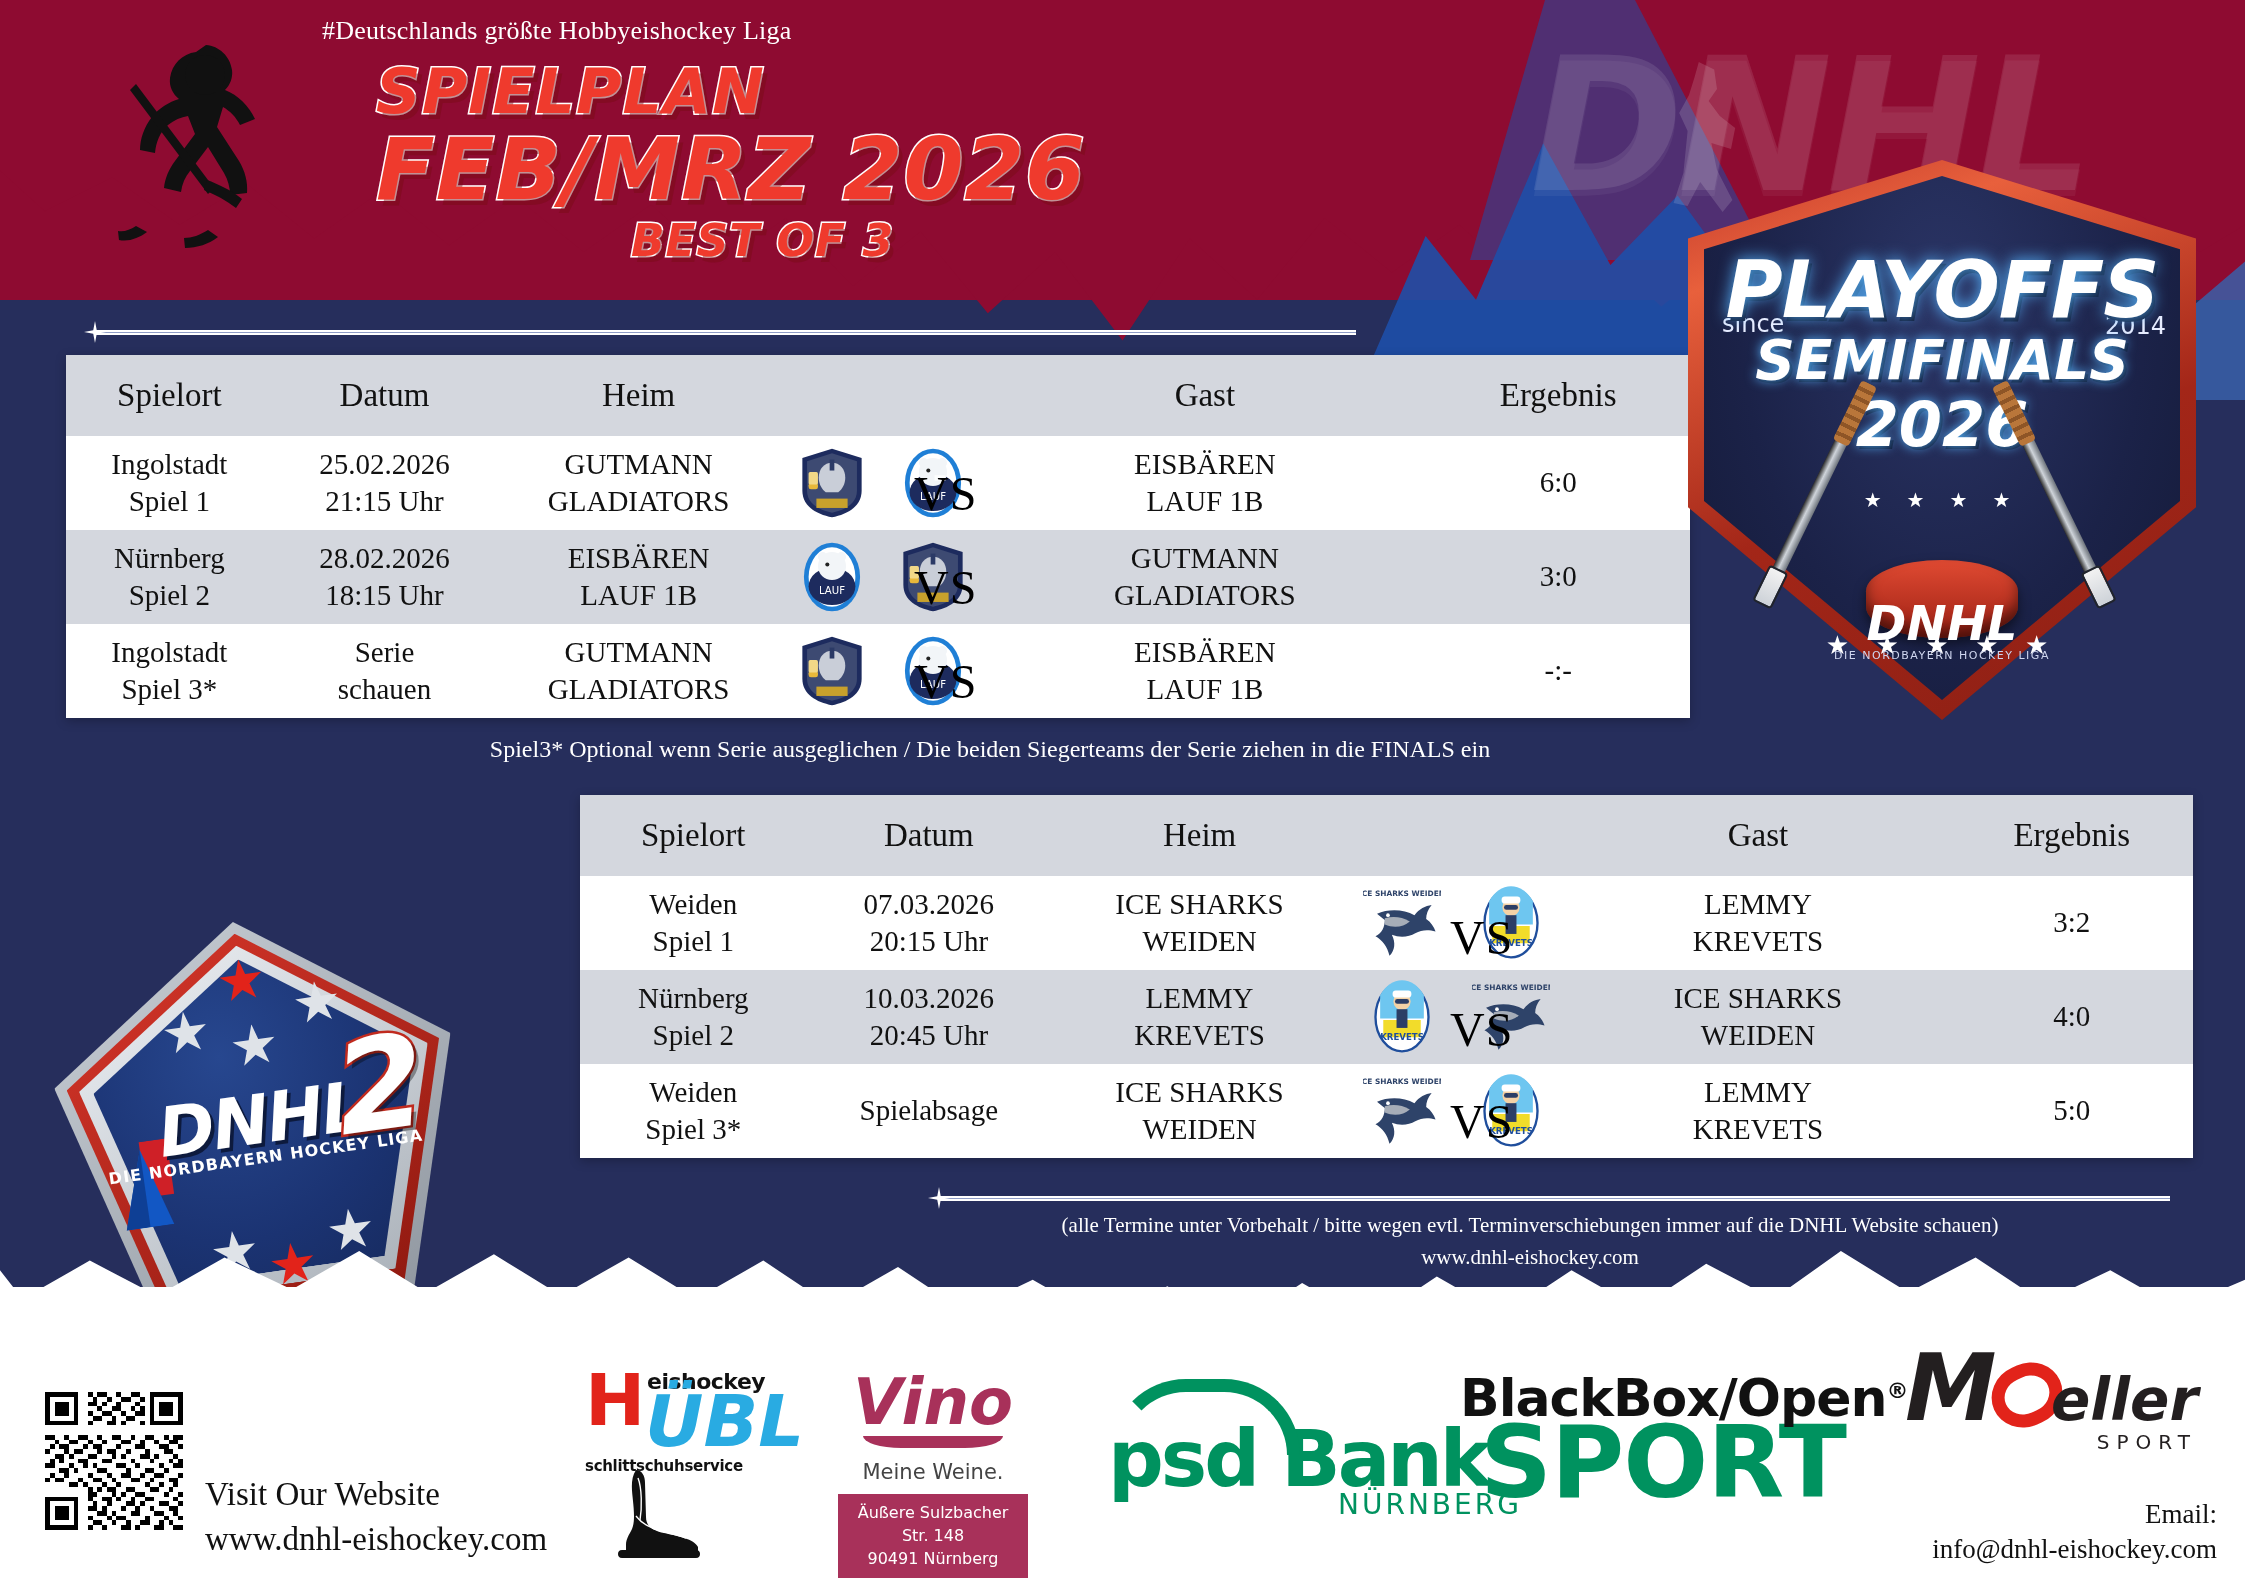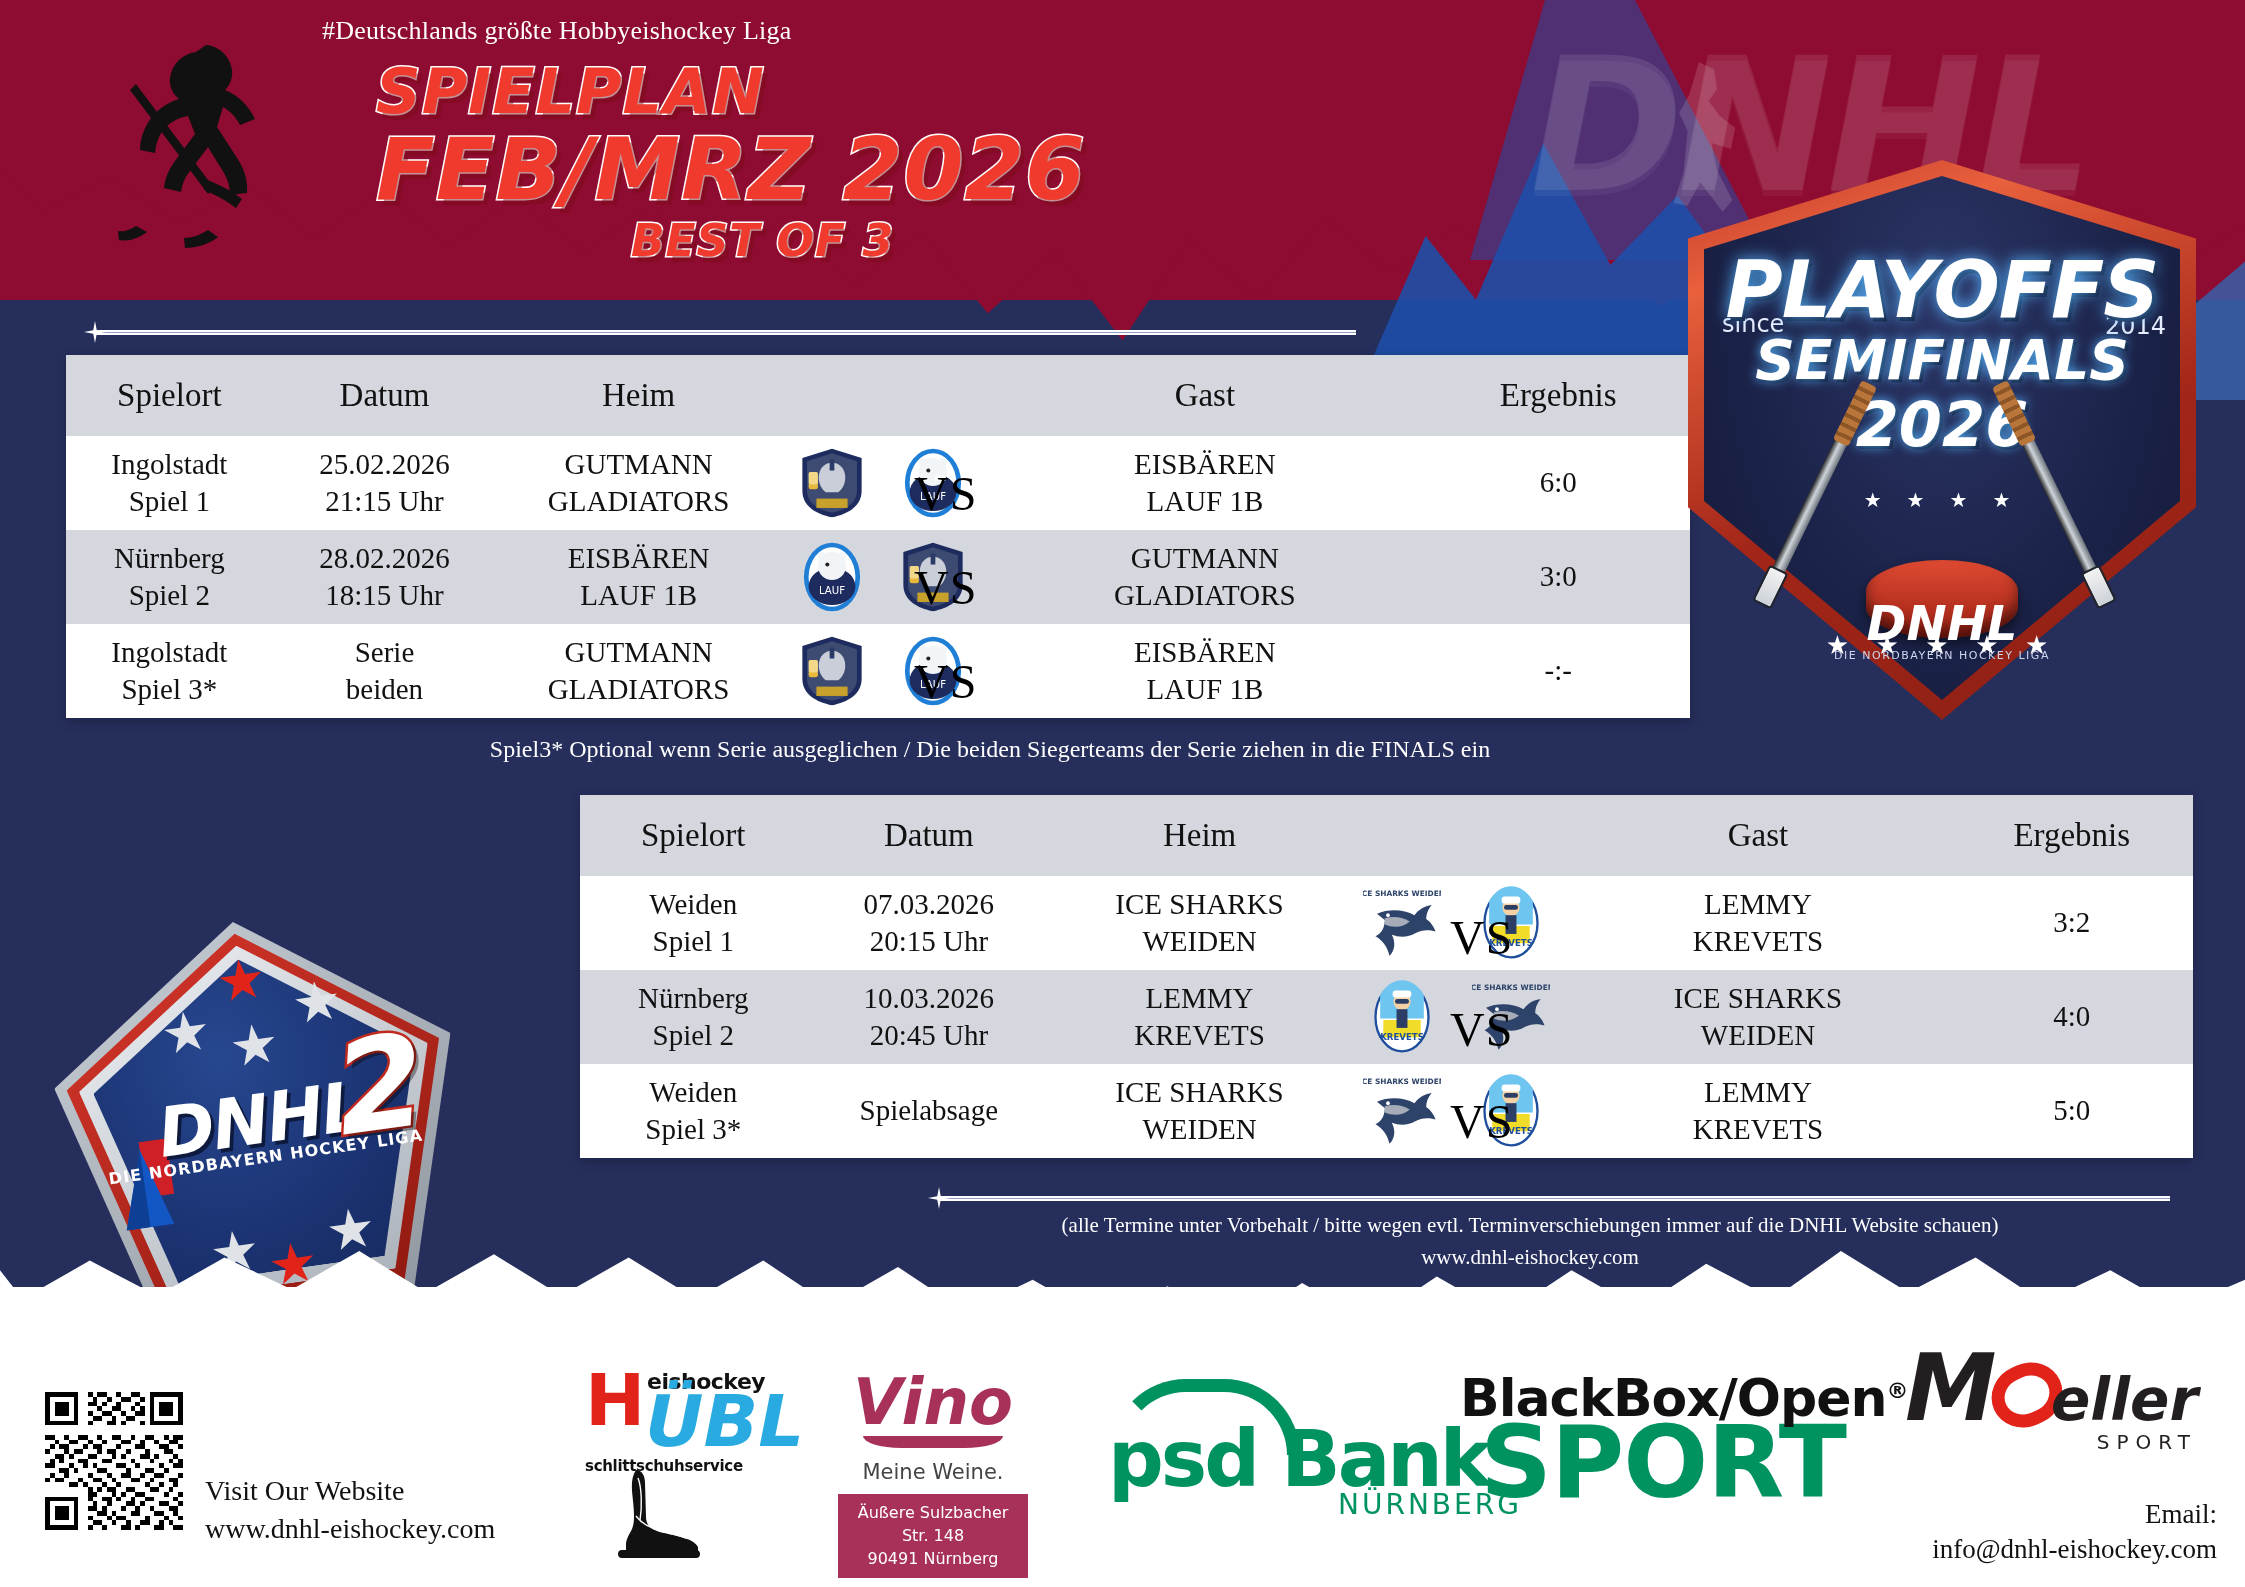--- a/index.html
+++ b/index.html
@@ -301,21 +301,21 @@
     line-height: 1;
   }
   .d2-flag {
     position: absolute; left: 46px; top: 205px; width: 62px; height: 86px;
   }
 
   
   .qr { position: absolute; left: 45px; top: 1392px; width: 138px; height: 138px; }
   .visit {
     position: absolute; left: 205px; top: 1472px;
-    font-size: 28px; color: #111; line-height: 1.35;
+    font-size: 33px; color: #111; line-height: 1.35;
   }
   .sp-hubl {
     position: absolute; left: 585px; top: 1367px; width: 160px;
     font-family: "DejaVu Sans", sans-serif; font-weight: 700;
   }
   .hubl-box { position: relative; height: 88px; }
   .hubl-H {
     position: absolute; left: 0; top: 4px; font-size: 72px; color: #e2231a; line-height: .82;
   }
   .hubl-eis {
@@ -529,21 +529,21 @@
         <td>3:0</td>
       </tr>
 
       <tr>
         <td class="cell-two-line">
           <span>Ingolstadt</span>
           <span>Spiel 3*</span>
         </td>
         <td class="cell-two-line">
           <span>Serie</span>
-          <span>beiden</span>
+          <span>schauen</span>
         </td>
         <td class="cell-two-line">
           <span>GUTMANN</span>
           <span>GLADIATORS</span>
         </td>
         <td>
           <svg class="crest" viewBox="0 0 100 100">
             <path d="M50 6 88 18v42c0 20-18 30-38 34C30 90 12 80 12 60V18z" fill="#1d2b5e"></path>
             <path d="M50 12 82 22v38c0 16-15 25-32 28C33 85 18 76 18 60V22z" fill="#3d4a72"></path>
             <path d="M50 24c10 0 17 8 17 19 0 9-4 15-9 19h-16c-5-4-9-10-9-19 0-11 7-19 17-19z" fill="#c9ced8"></path>

